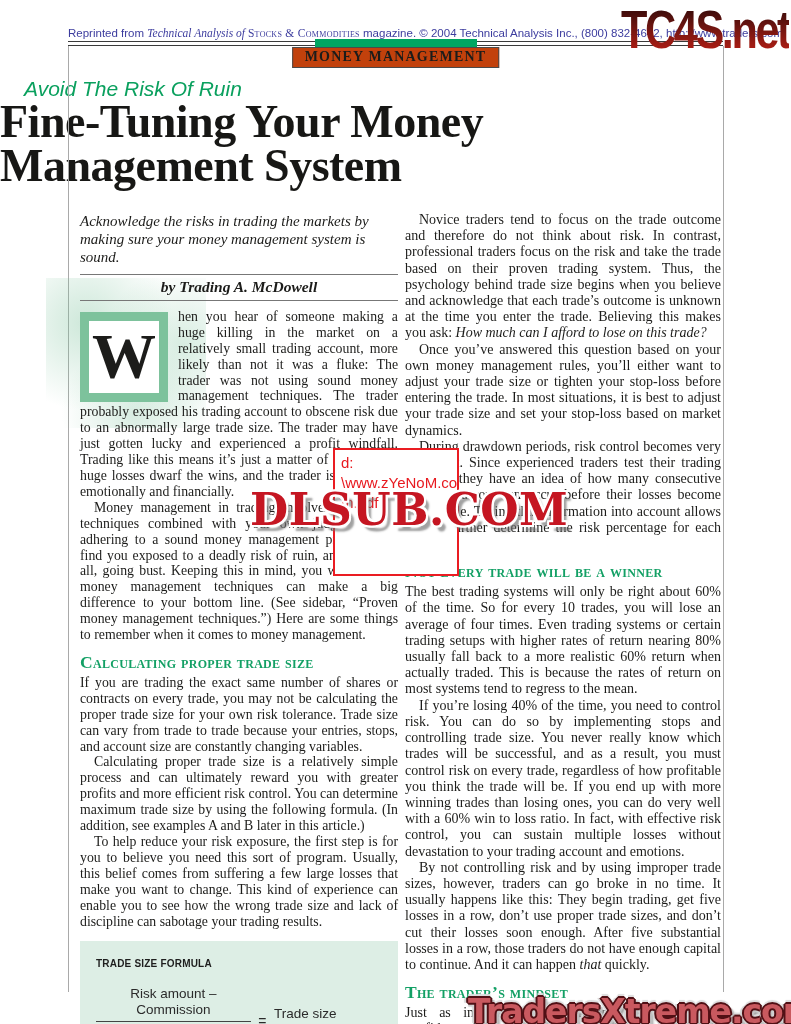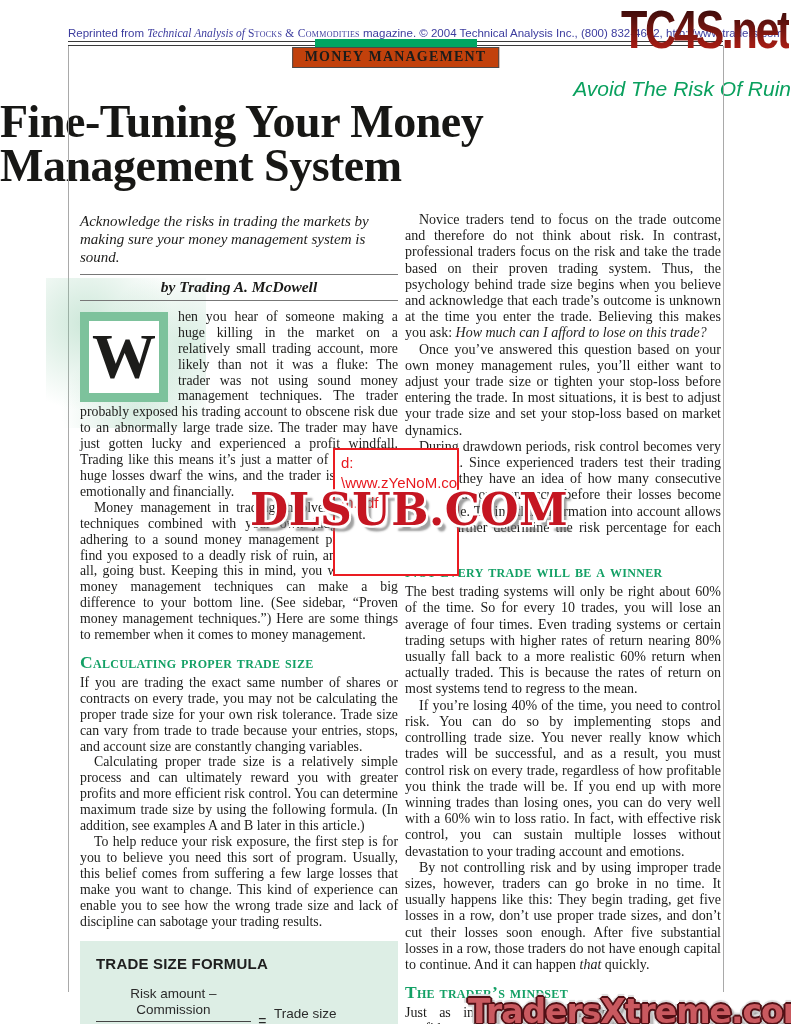--- a/index.html
+++ b/index.html
@@ -27,21 +27,21 @@
     position:absolute; top:39px; left:50%; transform:translateX(-50%);
     width:162px; height:9px; background:#00a562;
   }
   .section-box {
     position:absolute; top:47px; left:50%; transform:translateX(-50%);
     background:#c2410c; border:1px solid #4a4a4a; padding:1px 12px 2px;
     font-weight:bold; font-size:14px; letter-spacing:1.2px;
     font-family:"Liberation Serif", serif; white-space:nowrap;
   }
   .kicker {
-    position:absolute; top:77px; left:0; right:0; text-align:right;
+    position:absolute; top:77px; left:0; right:0; text-align:left;
     color:#0aa05e; font-style:italic; font-size:21px;
     font-family:"Liberation Sans", sans-serif;
     padding-left:24px;
   }
   .title {
     position:absolute; top:100px; left:0; right:0; text-align:left;
     font-size:46px; line-height:44px; font-weight:bold; color:#171715;
     font-family:"Liberation Serif", serif; letter-spacing:-0.5px;
   }
 
@@ -81,21 +81,21 @@
     color:#13a065; font-weight:bold; font-variant:small-caps;
     font-size:17.5px; line-height:19px; letter-spacing:.3px;
     margin:10px 0 3px; text-align:left;
   }
 
   
   .formula-box {
     margin-top:12px; background:#ddeee5; padding:15px 16px 18px;
     font-family:"Liberation Sans", sans-serif; color:#2a2a2a; text-align:left;
   }
-  .fb-title { font-weight:bold; font-size:15px; letter-spacing:.2px; margin-bottom:14px; color:#1e1e1e; }
+  .fb-title { font-weight:bold; font-size:10px; letter-spacing:.2px; margin-bottom:14px; color:#1e1e1e; }
   .fb-row { display:flex; align-items:center; margin-bottom:16px; }
   .fb-row:last-child { margin-bottom:0; }
   .frac-col { width:200px; text-align:center; font-size:13.5px; }
   .fracbox { display:inline-block; text-align:center; }
   .frac-num { display:block; border-bottom:1px solid #444; padding:0 6px 3px; }
   .frac-den { display:block; padding-top:3px; }
   .fb-eq { width:30px; text-align:center; font-size:14px; }
   .fb-res { font-size:13.5px; line-height:17px; text-align:left; }
 
   

